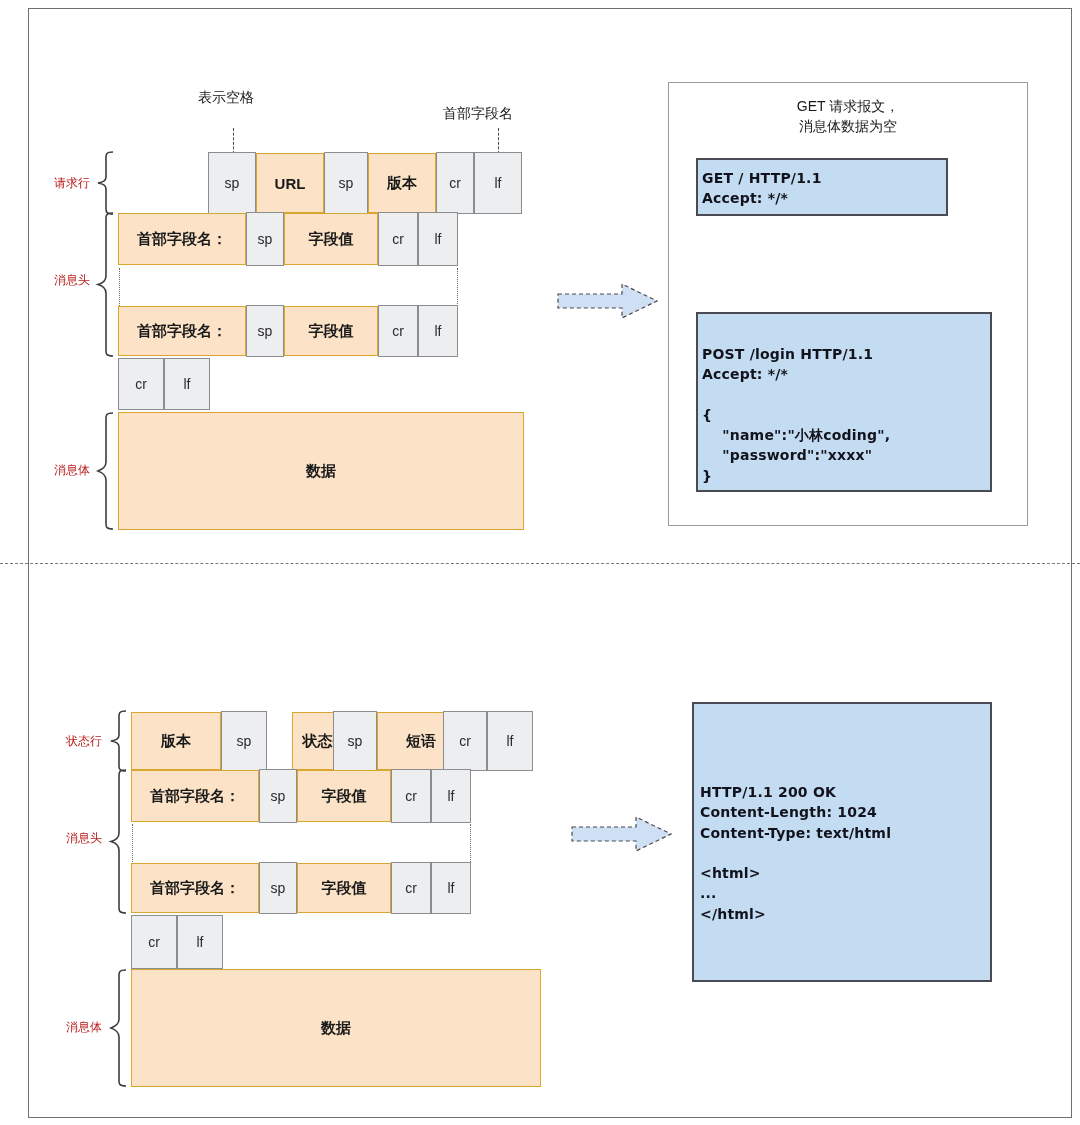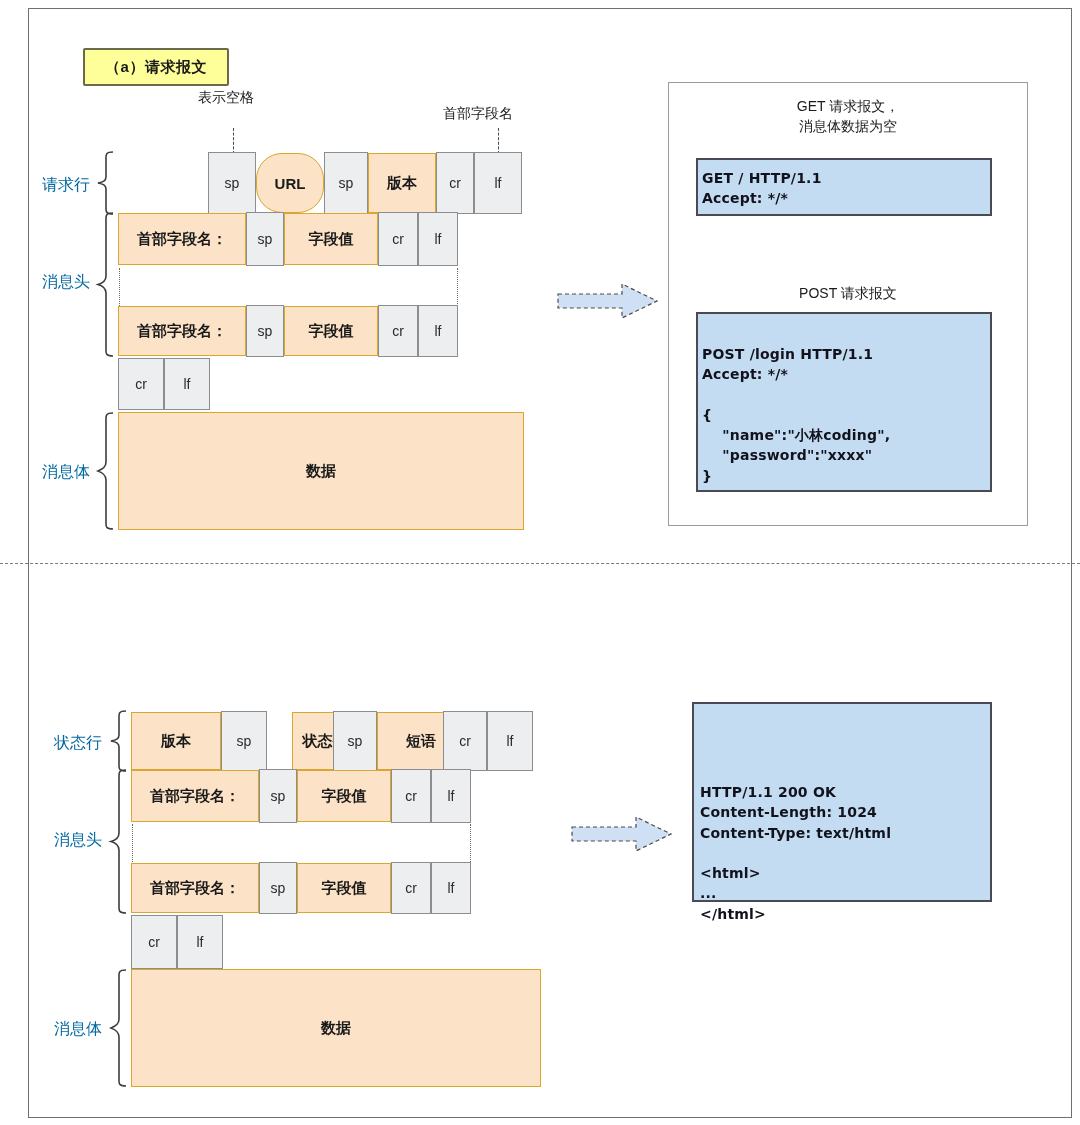--- a/index.html
+++ b/index.html
@@ -97,22 +97,22 @@
   }
   .annot-line {
     position: absolute;
     border-left: 1.5px dashed #4a4a4a;
     width: 0;
   }
 
   
   .group-label {
     position: absolute;
-    font-size: 16px;
-    color: #0369a1;
+    font-size: 12px;
+    color: #b91c1c;
     white-space: nowrap;
     text-align: right;
   }
   .brace {
     position: absolute;
     pointer-events: none;
   }
   .brace svg { display: block; }
 
   
@@ -148,30 +148,29 @@
   .block-arrow svg { display: block; }
 </style>
 </head>
 <body>
 
 <div id="canvas">
 
   <div class="outer-frame"></div>
   <div class="section-divider"></div>
 
-  <div class="caption-chip" style="left:83px; top:48px; width:146px; height:38px;">（a）请求报文</div>
 
   <div class="annot-label" style="left:198px; top:89px;">表示空格</div>
   <div class="annot-line" style="left:233px; top:128px; height:26px;"></div>
 
   <div class="annot-label" style="left:443px; top:105px;">首部字段名</div>
   <div class="annot-line" style="left:498px; top:128px; height:26px;"></div>
 
   <div class="cell grey" style="left:208px; top:152px; width:48px; height:62px;">sp</div>
-  <div class="cell orange" style="left:256px; top:153px; width:68px; height:60px;border-radius:26px;">URL</div>
+  <div class="cell orange" style="left:256px; top:153px; width:68px; height:60px;">URL</div>
   <div class="cell grey" style="left:324px; top:152px; width:44px; height:62px;">sp</div>
   <div class="cell orange" style="left:368px; top:153px; width:68px; height:60px;">版本</div>
   <div class="cell grey" style="left:436px; top:152px; width:38px; height:62px;">cr</div>
   <div class="cell grey" style="left:474px; top:152px; width:48px; height:62px;">lf</div>
 
   <div class="cell orange" style="left:118px; top:213px; width:128px; height:52px;">首部字段名：</div>
   <div class="cell grey" style="left:246px; top:212px; width:38px; height:54px;">sp</div>
   <div class="cell orange" style="left:284px; top:213px; width:94px; height:52px;">字段值</div>
   <div class="cell grey" style="left:378px; top:212px; width:40px; height:54px;">cr</div>
   <div class="cell grey" style="left:418px; top:212px; width:40px; height:54px;">lf</div>
@@ -214,24 +213,23 @@
   <div class="block-arrow" style="left:556px; top:282px; width:104px; height:38px;">
     <svg width="104" height="38" viewBox="0 0 104 38">
       <path d="M2 12 L66 12 L66 2 L101 19 L66 36 L66 26 L2 26 Z" fill="#cfe0f5" stroke="#4a4a4a" stroke-width="1.2" stroke-dasharray="4 3"></path>
     </svg>
   </div>
 
   <div class="example-panel" style="left:668px; top:82px; width:360px; height:444px;"></div>
 
   <div class="panel-title" style="left:700px; top:96px; width:296px;">GET 请求报文，
 消息体数据为空</div>
-  <div class="code-box" style="left:696px; top:158px; width:296px; height:58px;">GET / HTTP/1.1
+  <div class="code-box" style="left:696px; top:158px; width:252px; height:58px;">GET / HTTP/1.1
 Accept: */*</div>
 
-  <div class="panel-title" style="left:700px; top:283px; width:296px;">POST 请求报文</div>
   <div class="code-box" style="left:696px; top:312px; width:296px; height:180px; padding-top:30px;">POST /login HTTP/1.1
 Accept: */*
 
 {
     "name":"小林coding",
     "password":"xxxx"
 }</div>
 
 
   <div class="cell orange" style="left:131px; top:712px; width:90px; height:58px;">版本</div>
@@ -282,21 +280,21 @@
       <path d="M18 1 C10 1 11 4 11 9 L11 50 C11 55 8 57 3 59 C8 61 11 63 11 68 L11 109 C11 114 10 117 18 117" fill="none" stroke="#3c3c3c" stroke-width="1.6"></path>
     </svg>
   </div>
 
   <div class="block-arrow" style="left:570px; top:815px; width:104px; height:38px;">
     <svg width="104" height="38" viewBox="0 0 104 38">
       <path d="M2 12 L66 12 L66 2 L101 19 L66 36 L66 26 L2 26 Z" fill="#cfe0f5" stroke="#4a4a4a" stroke-width="1.2" stroke-dasharray="4 3"></path>
     </svg>
   </div>
 
-  <div class="code-box" style="left:692px; top:702px; width:300px; height:200px; padding-top:78px; padding-left:6px;">HTTP/1.1 200 OK
+  <div class="code-box" style="left:692px; top:702px; width:300px; height:280px; padding-top:78px; padding-left:6px;">HTTP/1.1 200 OK
 Content-Length: 1024
 Content-Type: text/html
 
 &lt;html&gt;
 ...
 &lt;/html&gt;</div>
 
 </div>
 
 </body></html>

